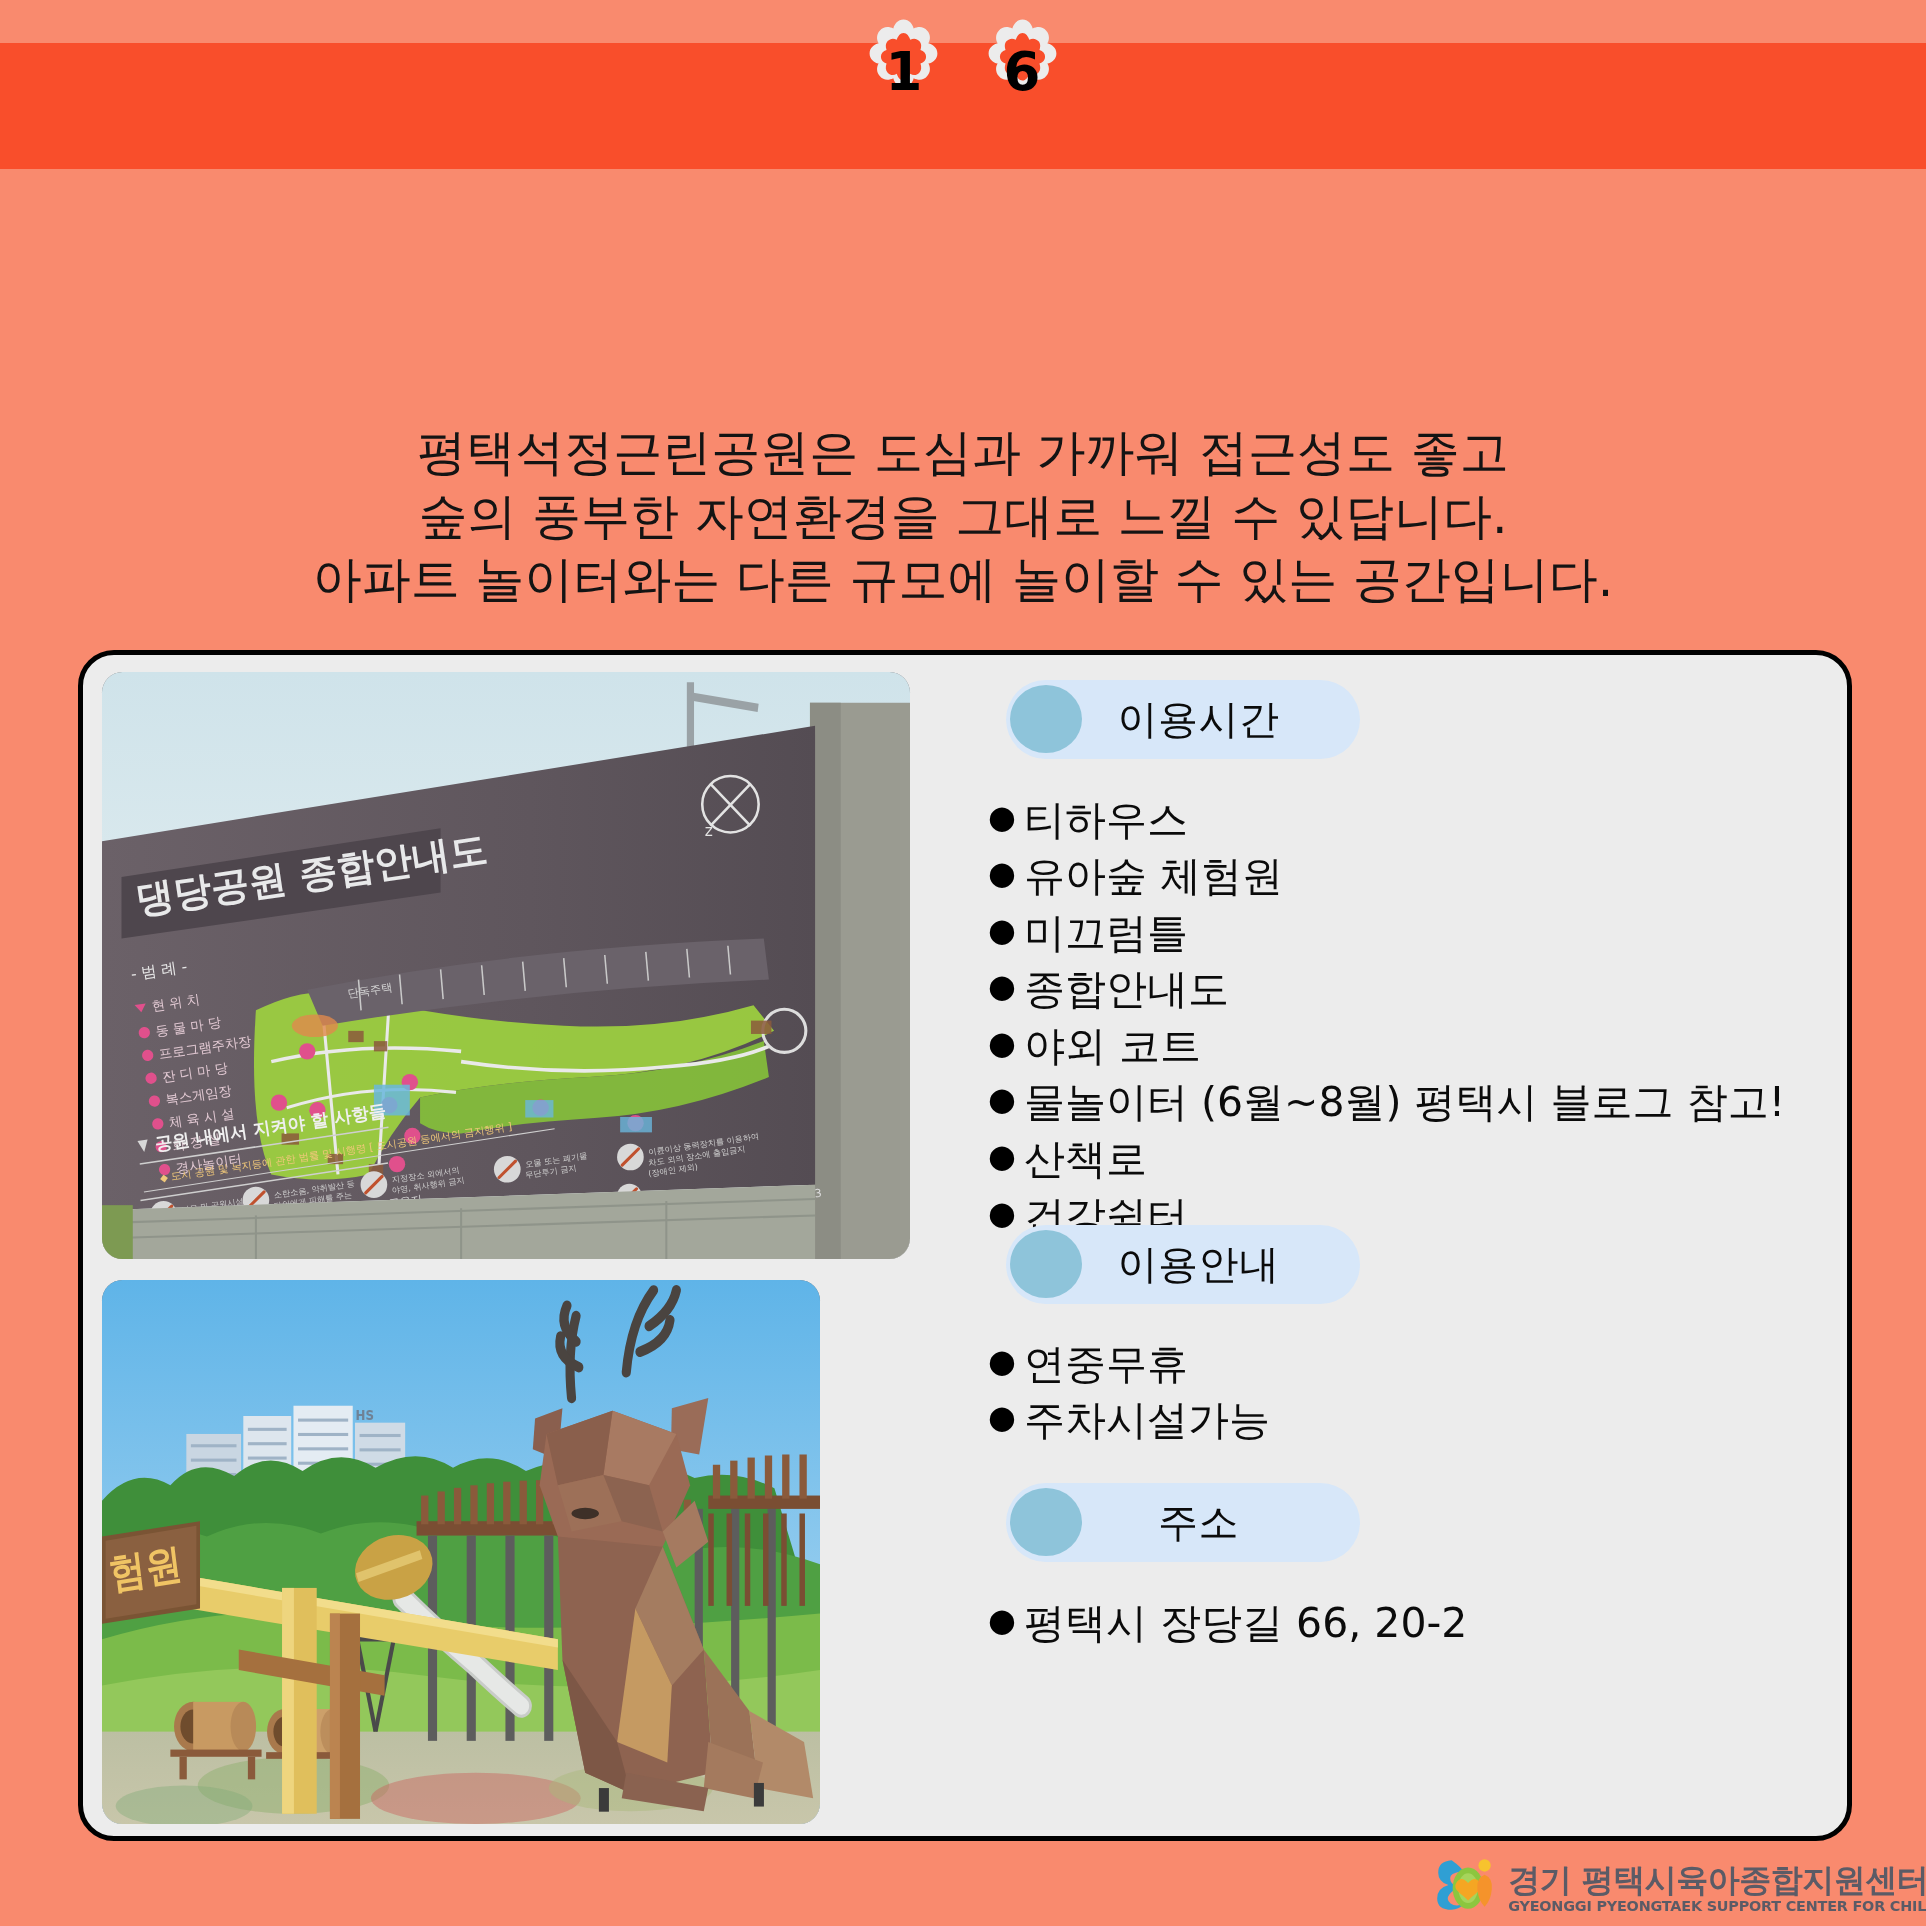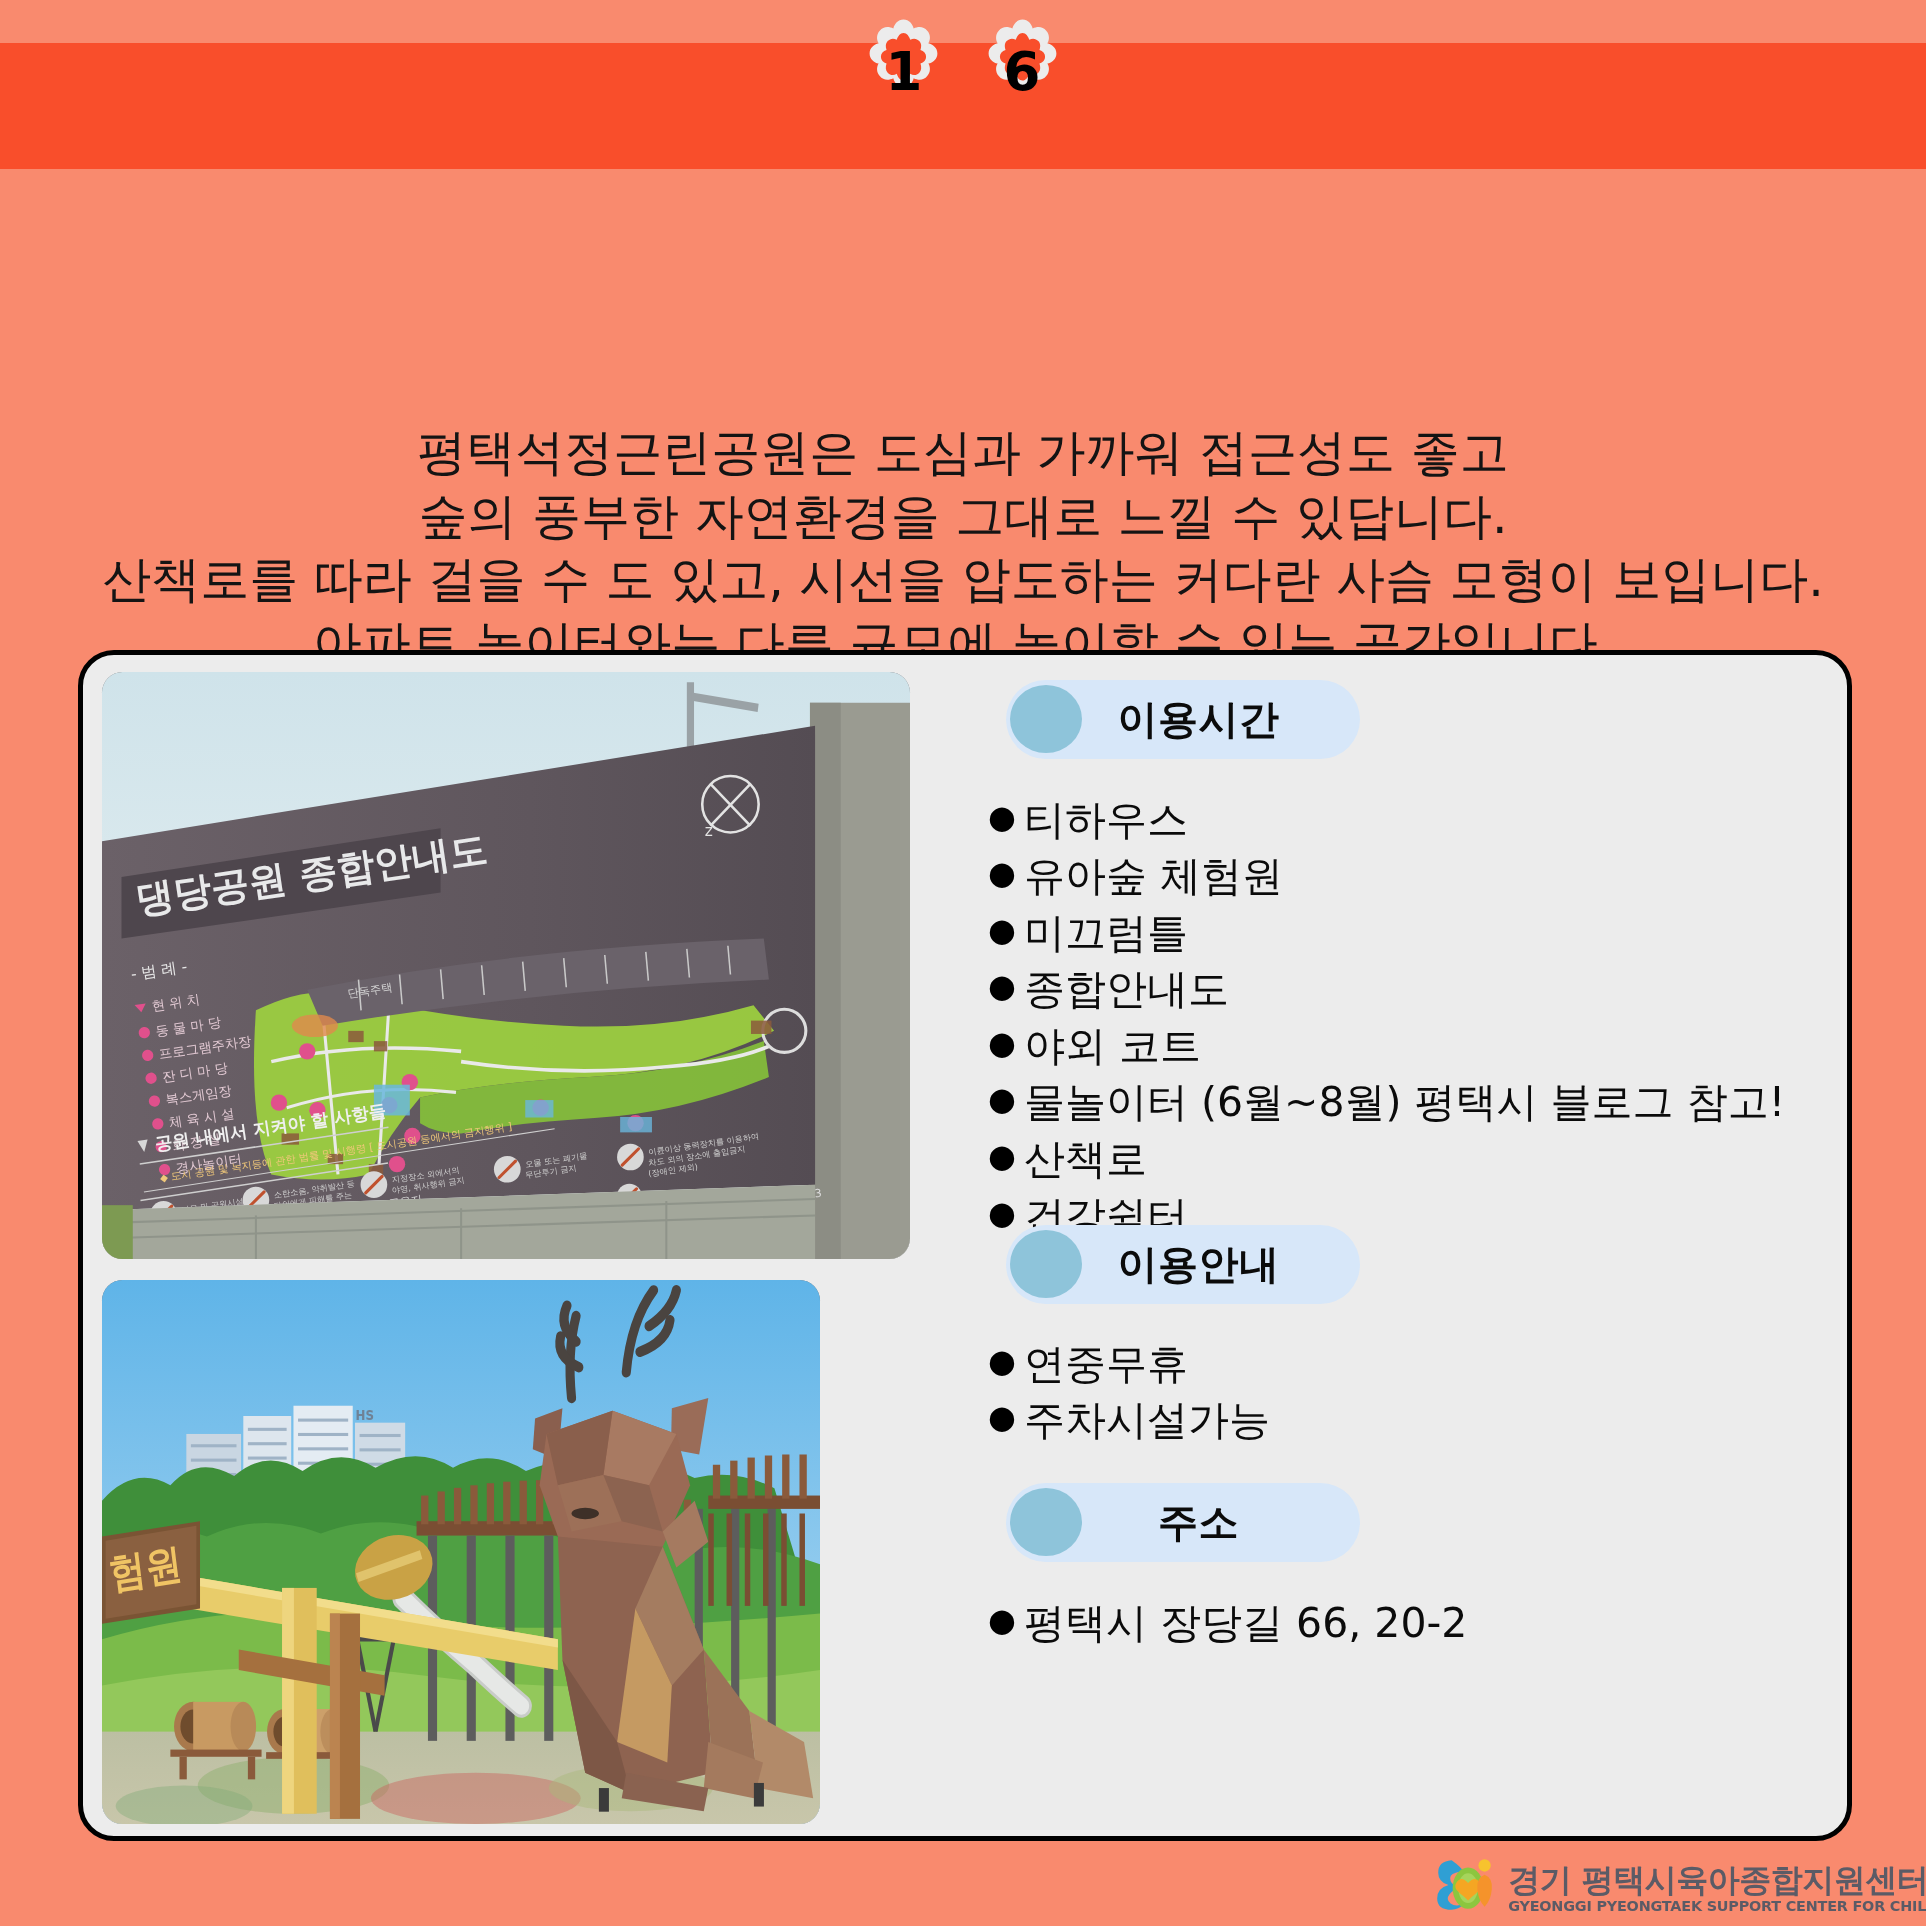--- a/index.html
+++ b/index.html
@@ -102,21 +102,21 @@
     display: flex; align-items: center; justify-content: center;
   }
   .pill .dot {
     position: absolute; left: 4.1px; top: 5.6px;
     width: 72px; height: 68px;
     background: #8EC4DA;
     border-radius: 50%;
   }
   .pill .pill-label {
     position: relative;
-    font-size: 40px; font-weight: 700; color: #0b0b0b;
+    font-size: 40px; font-weight: 400; color: #0b0b0b;
     letter-spacing: 0.5px;
     padding-left: 31px;
   }
 
   ul.blist { list-style: none; margin: 0; padding: 0; }
   ul.blist li {
     display: flex; align-items: flex-start;
     font-size: 41px; line-height: 1.38;
     color: #0b0b0b; font-weight: 500;
     white-space: nowrap;
@@ -176,21 +176,20 @@
       </svg>
       <span class="num">6</span>
     </div>
 
   </div>
 
 
   <div class="desc">
     <div>평택석정근린공원은 도심과 가까워 접근성도 좋고</div>
     <div>숲의 풍부한 자연환경을 그대로 느낄 수 있답니다.</div>
-    <div>산책로를 따라 걸을 수 도 있고, 시선을 압도하는 커다란 사슴 모형이 보입니다.</div>
     <div>아파트 놀이터와는 다른 규모에 놀이할 수 있는 공간입니다.</div>
   </div>
 
   <div class="panel">
 
     <div class="photo photo-1">
       <svg viewBox="0 0 1575 1145" preserveAspectRatio="none">
         <defs>
           <linearGradient id="sky1" x1="0" y1="0" x2="0" y2="1">
             <stop offset="0%" stop-color="#cfe3ea"></stop>

